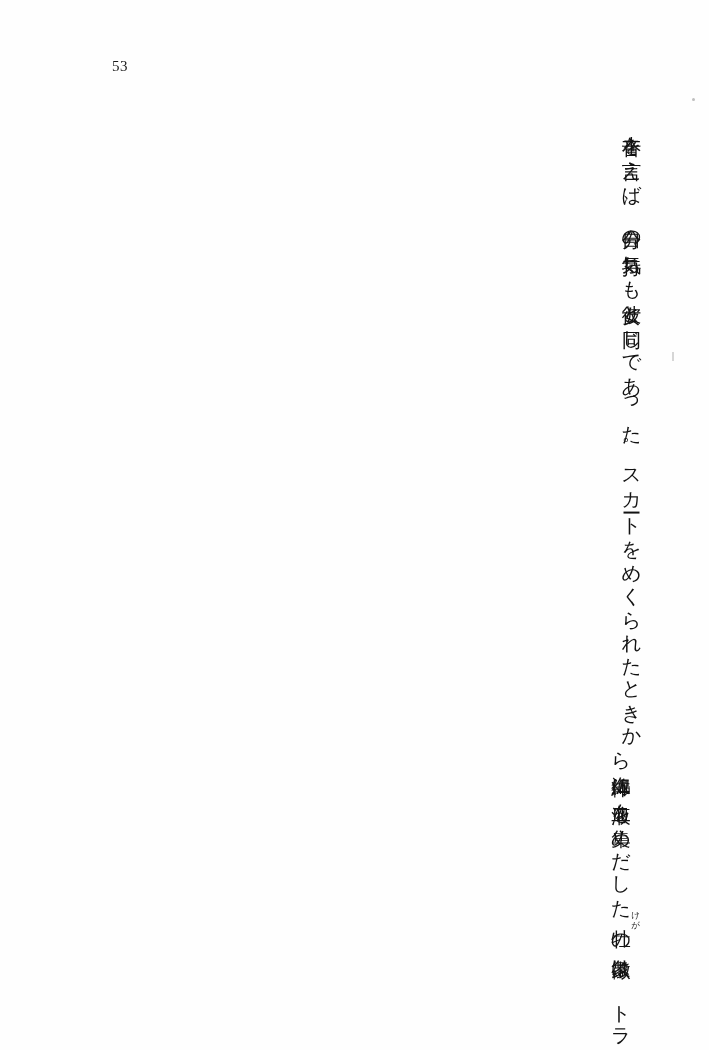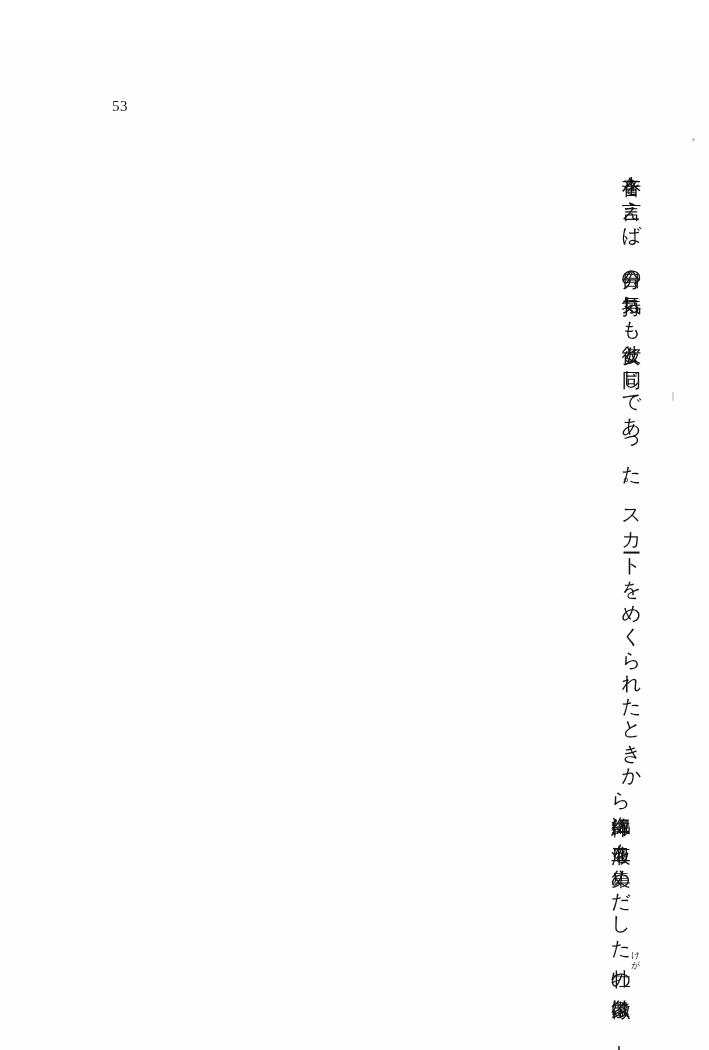--- a/index.html
+++ b/index.html
@@ -13,21 +13,20 @@
     position: relative;
     font-family: "Liberation Serif", "DejaVu Serif", serif;
     color: #111111;
     overflow: hidden;
   }
 
   #page {
     position: absolute;
     inset: 0;
     background: #fefefe;
-    margin-top: 40px;
   }
 
   
   .page-number {
     position: absolute;
     top: 58px;
     left: 112px;
     font-size: 15px;
     letter-spacing: 0.5px;
     color: #1a1a1a;

